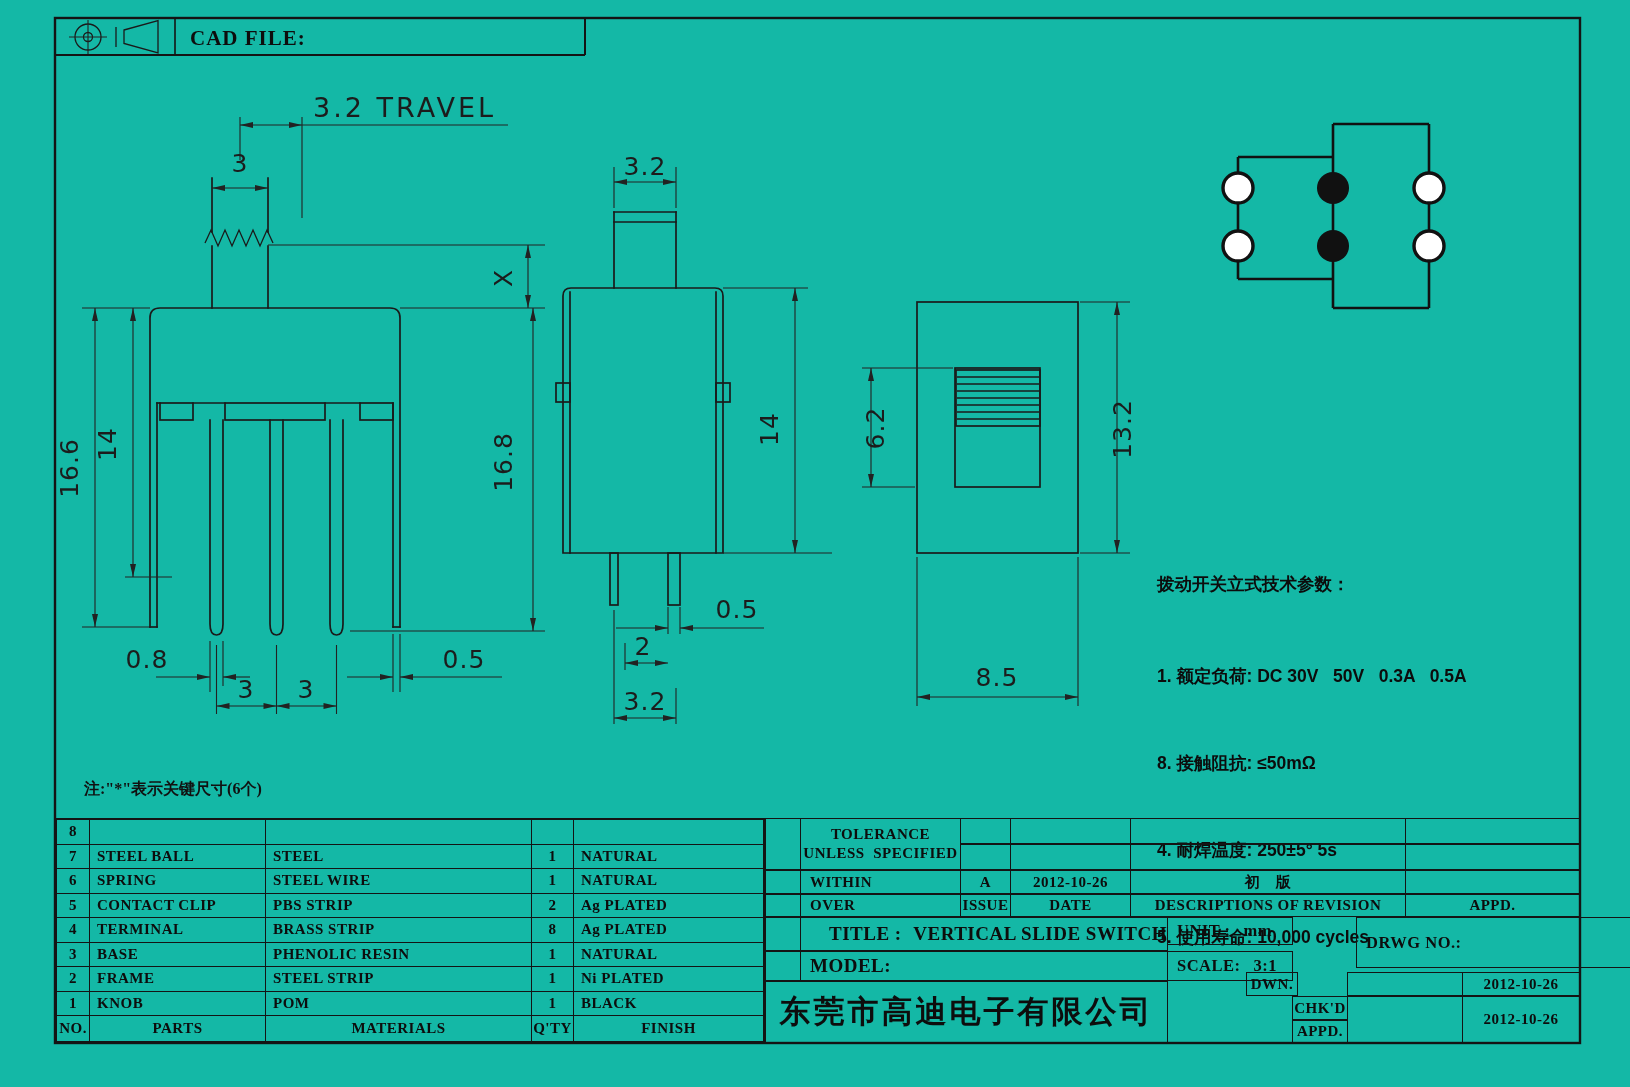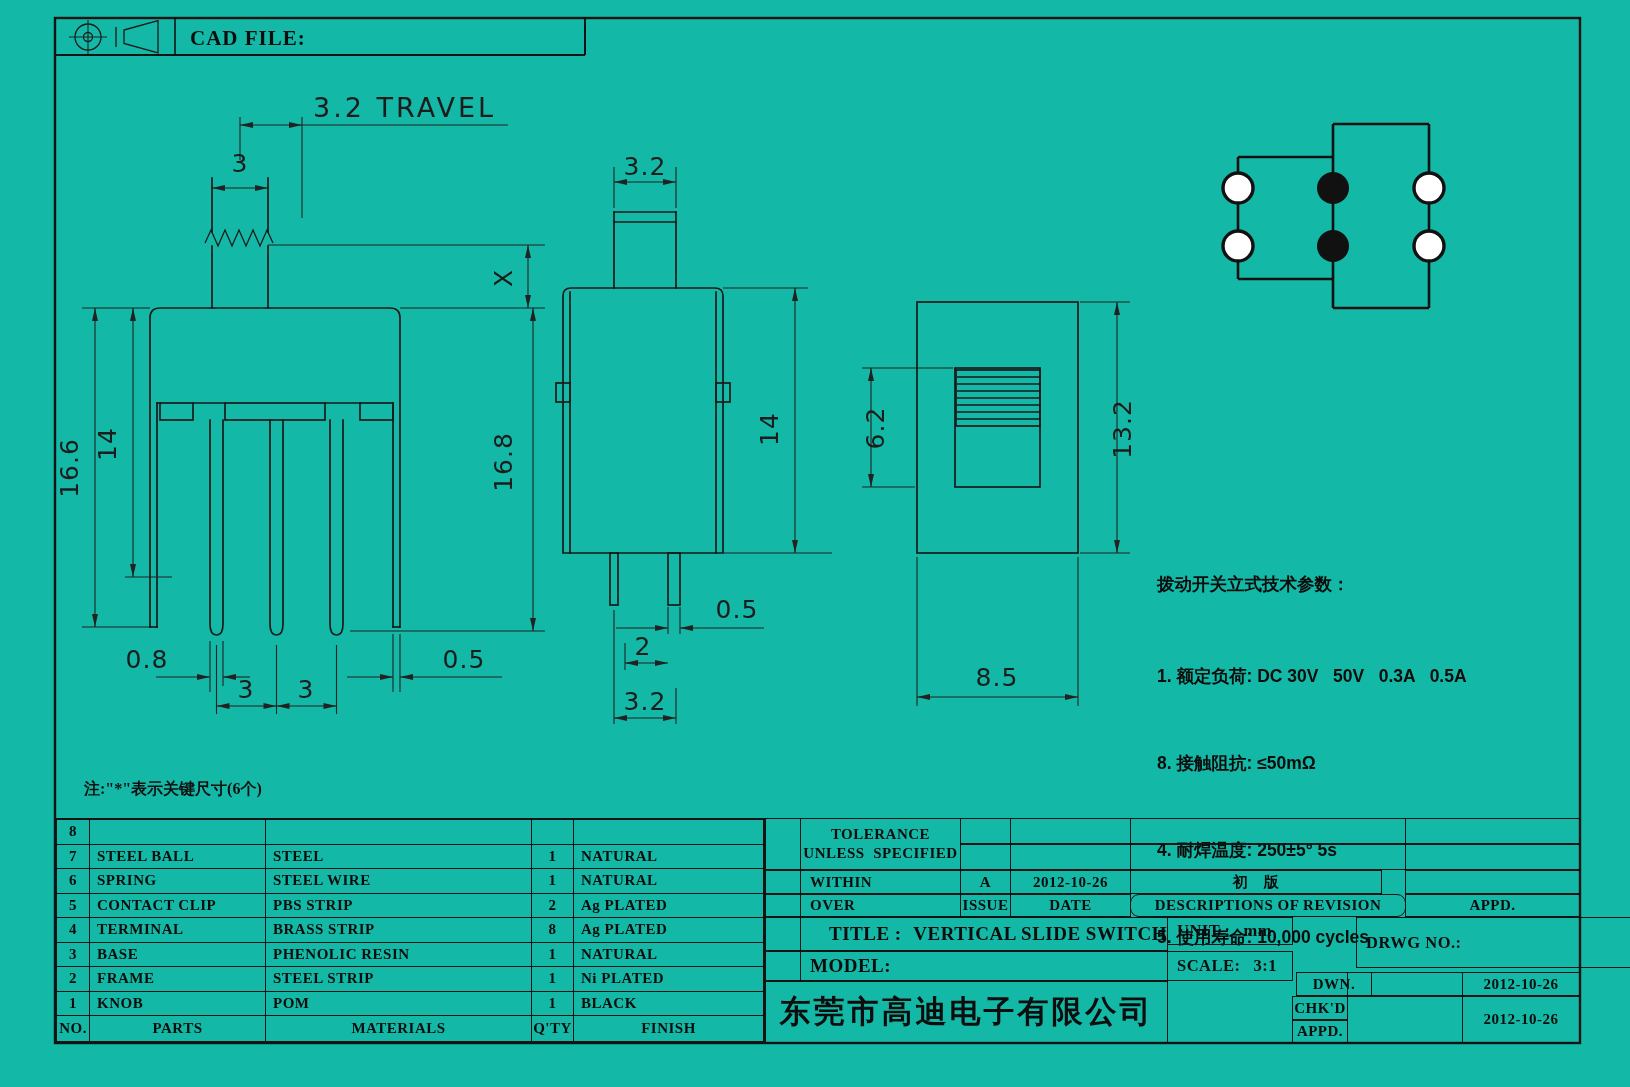--- a/index.html
+++ b/index.html
@@ -323,48 +323,48 @@
     <div class="cell" style="left:1130px;top:818px;width:276px;height:26px;"></div>
     <div class="cell" style="left:1405px;top:818px;width:175px;height:26px;"></div>
     <div class="cell" style="left:960px;top:844px;width:51px;height:26px;"></div>
     <div class="cell" style="left:1010px;top:844px;width:121px;height:26px;"></div>
     <div class="cell" style="left:1130px;top:844px;width:276px;height:26px;"></div>
     <div class="cell" style="left:1405px;top:844px;width:175px;height:26px;"></div>
 
     <div class="cell pad" style="left:800px;top:870px;width:161px;height:24px;">WITHIN</div>
     <div class="cell ctr" style="left:960px;top:870px;width:51px;height:24px;">A</div>
     <div class="cell ctr" style="left:1010px;top:870px;width:121px;height:24px;">2012-10-26</div>
-    <div class="cell ctr" style="left:1130px;top:870px;width:252px;height:24px;">初　版</div>
+    <div class="cell ctr" style="left:1130px;top:870px;width:276px;height:24px;">初　版</div>
     <div class="cell" style="left:1405px;top:870px;width:175px;height:24px;"></div>
 
     <div class="cell pad" style="left:800px;top:894px;width:161px;height:23px;">OVER</div>
     <div class="cell ctr" style="left:960px;top:894px;width:51px;height:23px;">ISSUE</div>
     <div class="cell ctr" style="left:1010px;top:894px;width:121px;height:23px;">DATE</div>
-    <div class="cell ctr" style="left:1130px;top:894px;width:276px;height:23px;border-radius:9px;">DESCRIPTIONS OF REVISION</div>
+    <div class="cell ctr" style="left:1130px;top:894px;width:276px;height:23px;">DESCRIPTIONS OF REVISION</div>
     <div class="cell ctr" style="left:1405px;top:894px;width:175px;height:23px;">APPD.</div>
 
     <div class="cell pad big" style="left:800px;top:917px;width:368px;height:34px;padding-left:28px;">
       <span>TITLE :</span><span class="gap24"></span>
       <span>VERTICAL SLIDE SWITCH</span>
     </div>
     <div class="cell pad md" style="left:1167px;top:917px;width:126px;height:28px;">
       <span>UNIT :</span><span class="gap12"></span>
       <span>mm</span>
     </div>
 
     <div class="cell pad big" style="left:800px;top:951px;width:368px;height:30px;">MODEL:</div>
     <div class="cell pad md" style="left:1167px;top:951px;width:126px;height:30px;">
       <span>SCALE:</span><span class="gap12"></span>
       <span>3:1</span>
     </div>
 
     <div class="cell company" style="left:765px;top:981px;width:403px;height:62px;">东莞市高迪电子有限公司</div>
 
     <div class="cell pad md" style="left:1356px;top:917px;width:288px;height:51px;">DRWG NO.:</div>
-    <div class="cell ctr" style="left:1296px;top:972px;width:76px;height:24px;">DWN.</div>
+    <div class="cell ctr" style="left:1246px;top:972px;width:52px;height:24px;">DWN.</div>
     <div class="cell" style="left:1347px;top:972px;width:116px;height:24px;"></div>
     <div class="cell ctr" style="left:1462px;top:972px;width:118px;height:24px;">2012-10-26</div>
     <div class="cell ctr" style="left:1292px;top:996px;width:56px;height:24px;">CHK'D</div>
     <div class="cell ctr" style="left:1292px;top:1020px;width:56px;height:23px;">APPD.</div>
     <div class="cell" style="left:1347px;top:996px;width:116px;height:47px;"></div>
     <div class="cell ctr" style="left:1462px;top:996px;width:118px;height:47px;">2012-10-26</div>
   </div>
 
 </div>
 

